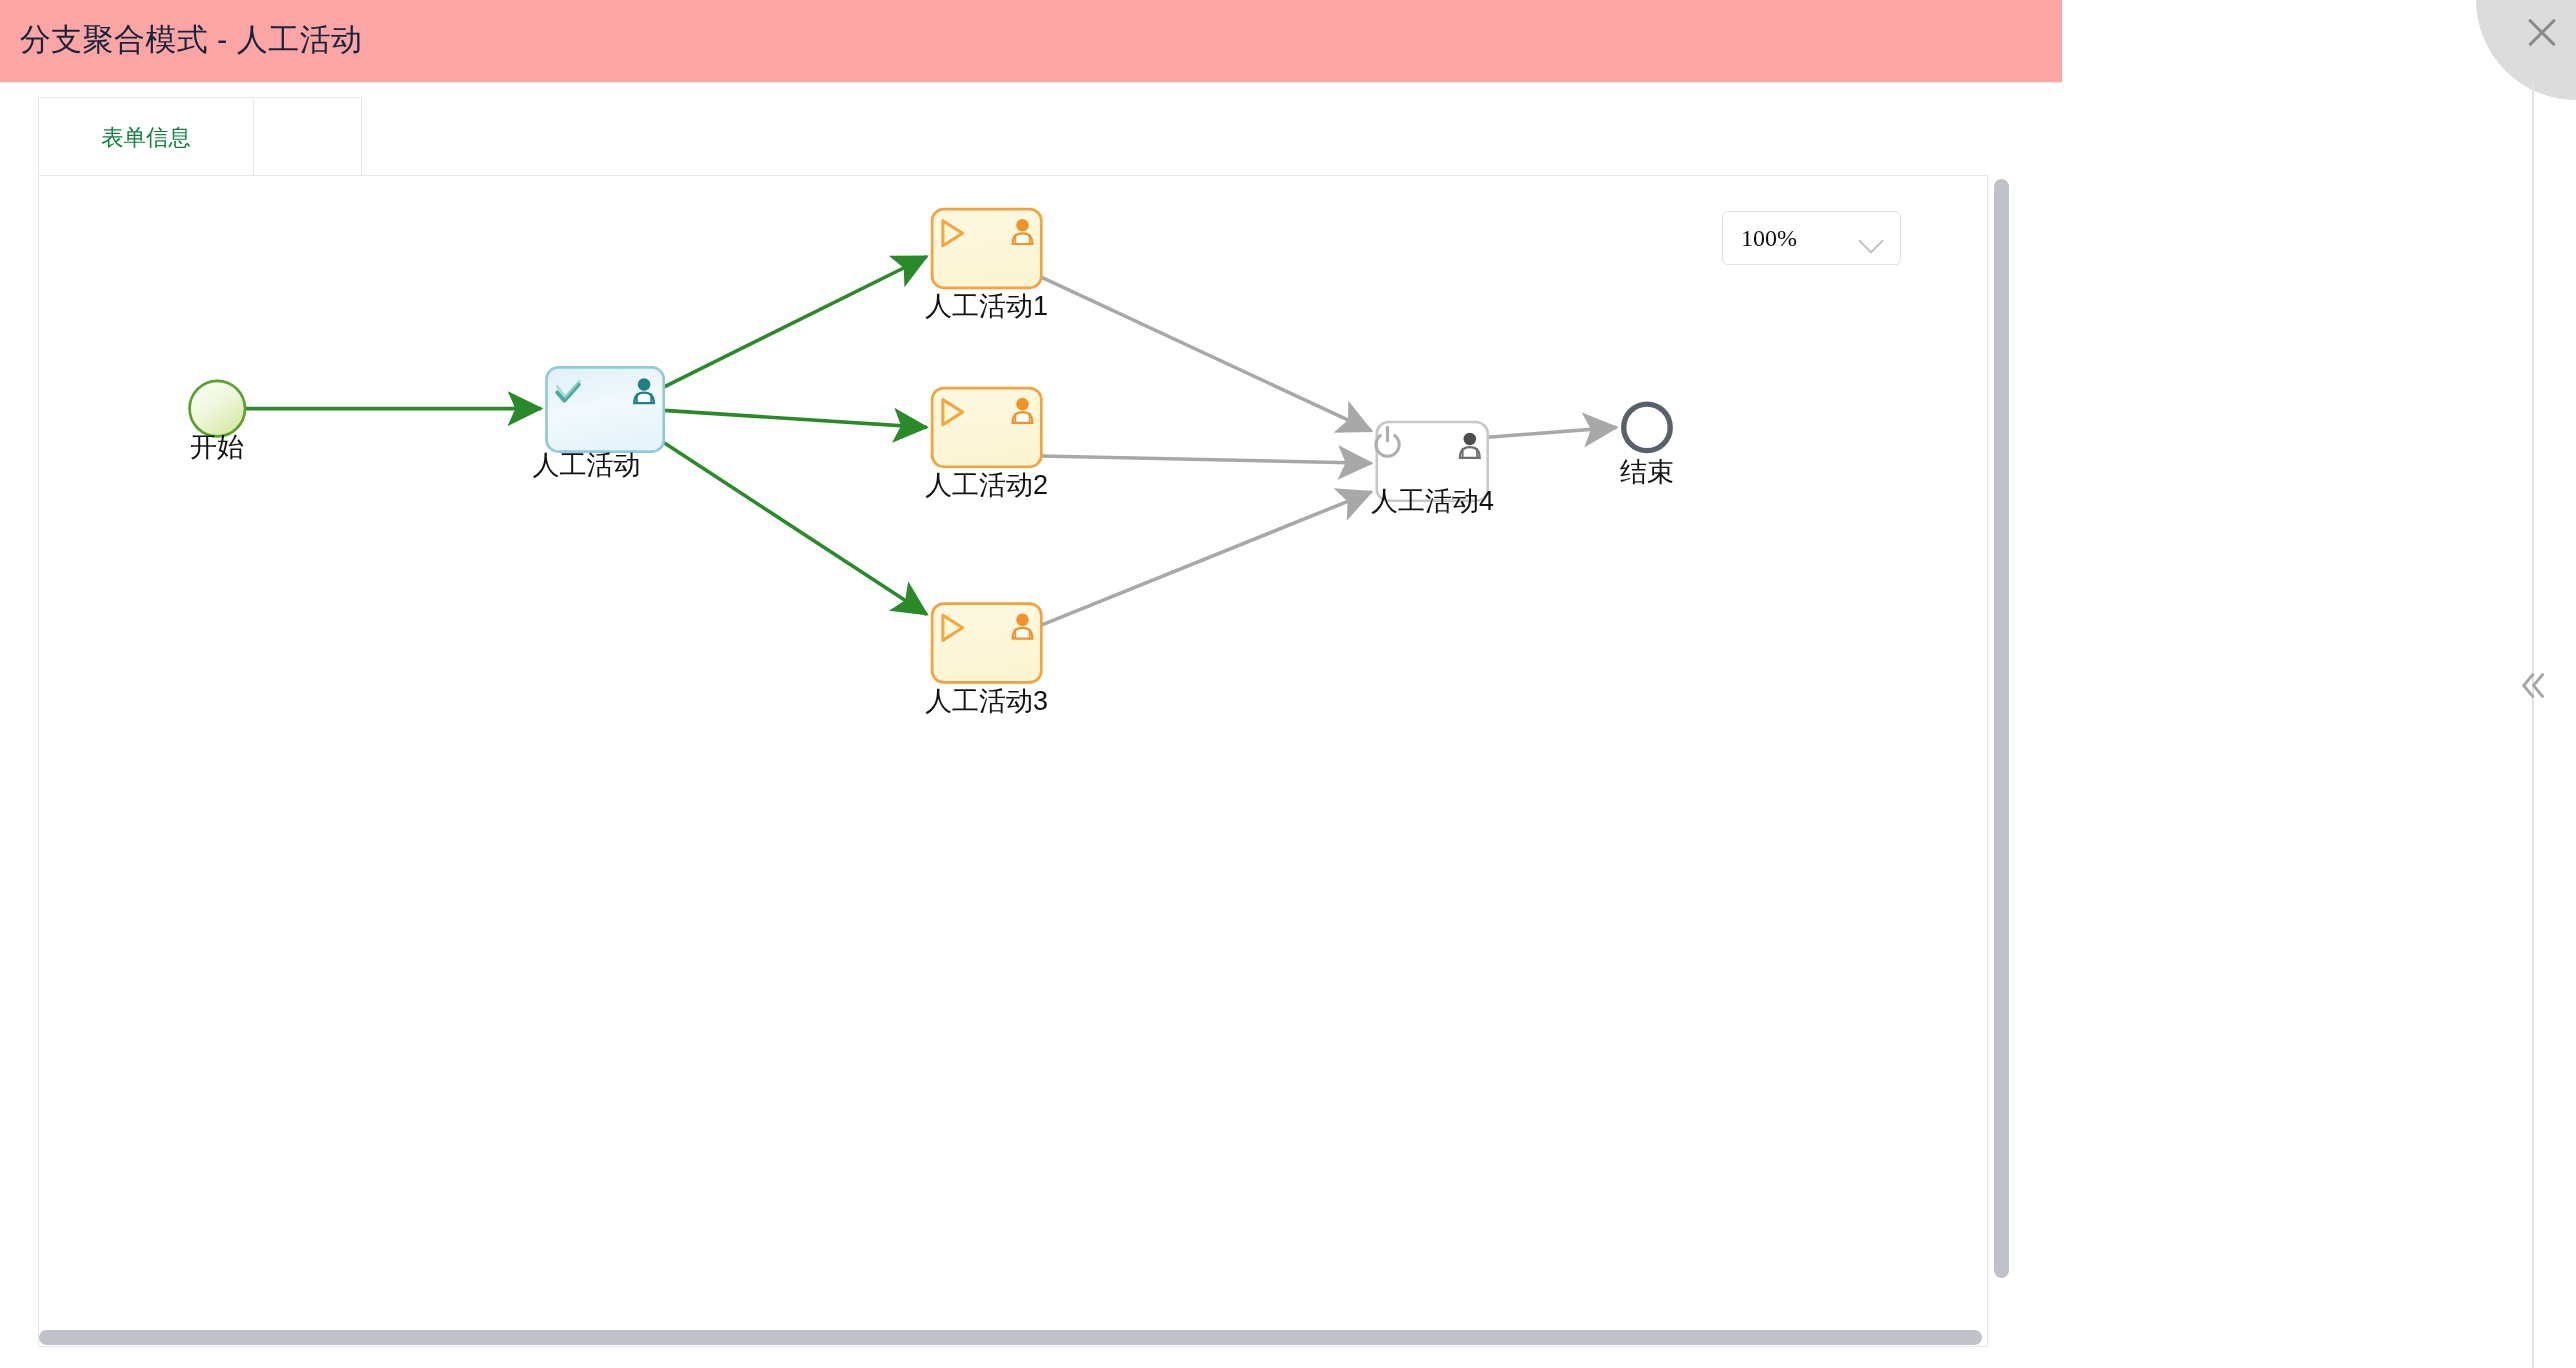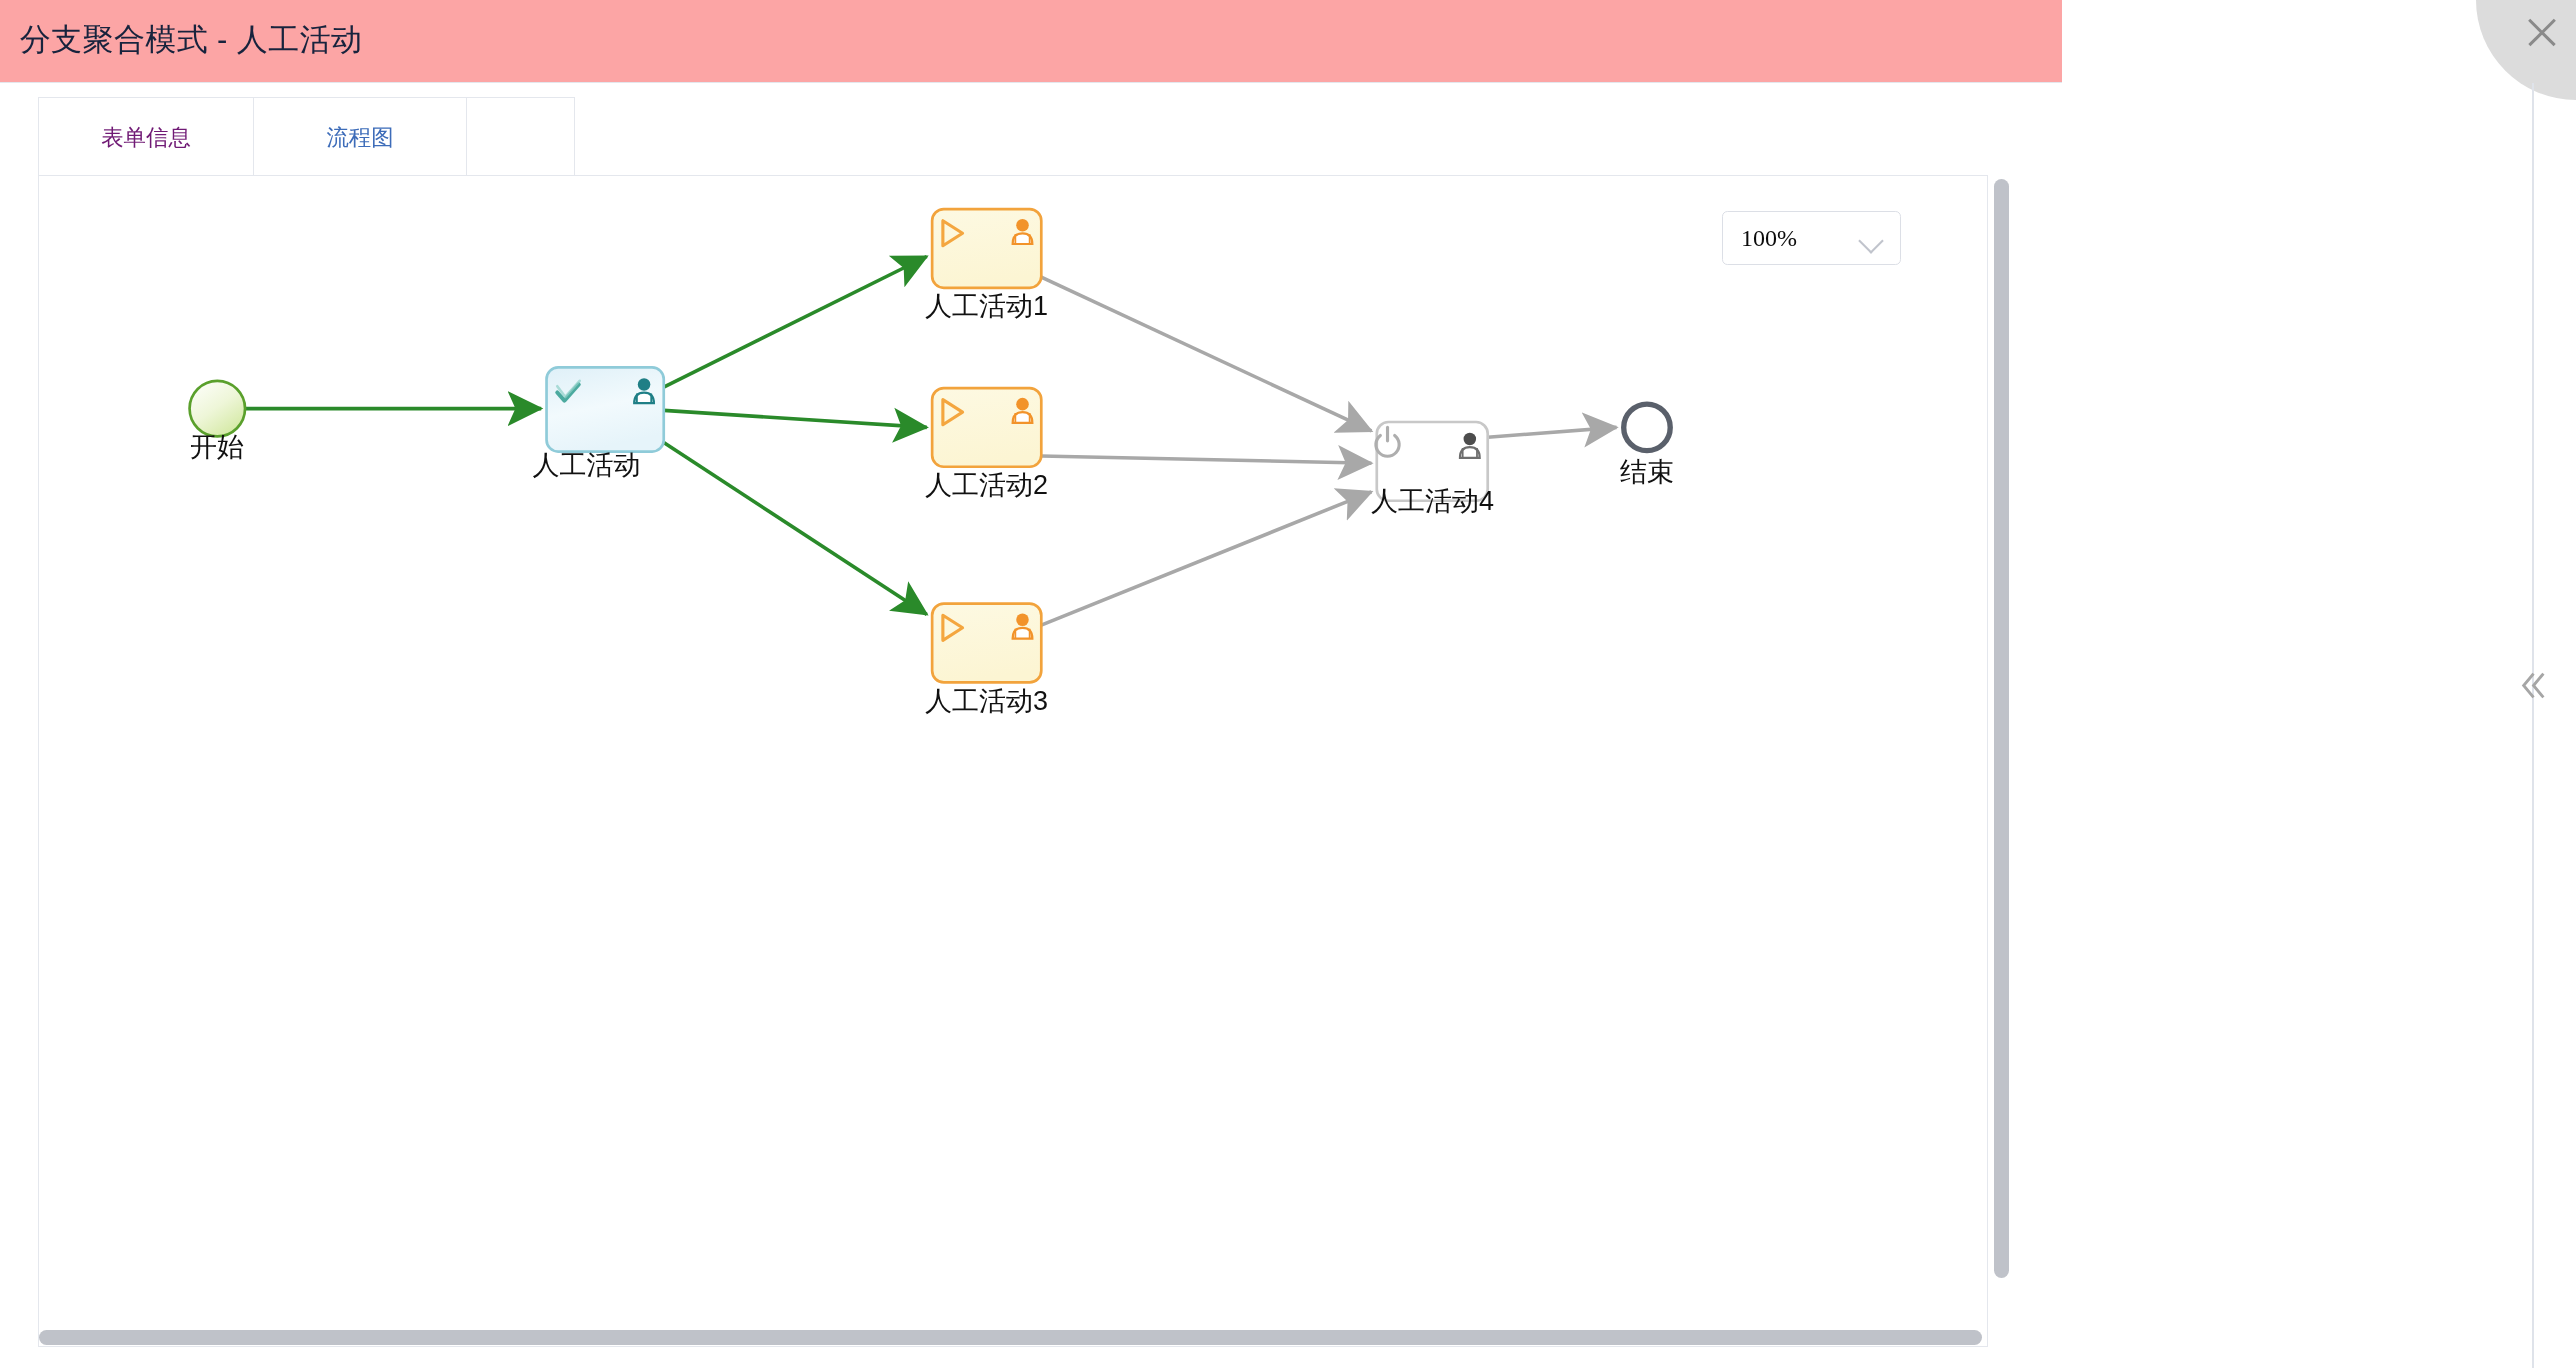--- a/index.html
+++ b/index.html
@@ -78,21 +78,21 @@
   }
   .tab {
     box-sizing: border-box;
     border: 1.8px solid #e4e7ed;
     border-right: none;
     background: #ffffff;
     display: flex;
     align-items: center;
     justify-content: center;
     font-size: 22.4px;
-    color: #701a75;
+    color: #15803d;
     cursor: pointer;
     user-select: none;
   }
   .tab.w1 { width: 215px; }
   .tab.w2 { width: 213px; }
   .tab.spacer { width: 109px; border-right: 1.8px solid #e4e7ed; cursor: default; }
   .tab.active { color: #3d6cb9; }
 
   
   .canvas-panel {
@@ -214,23 +214,20 @@
   <div class="dialog-title">分支聚合模式 - 人工活动</div>
 </div>
 
 <div class="close-corner">
   <span class="x-icon"></span>
 </div>
 
 <div class="tabbar">
   <div class="tab w1">
     <span>表单信息</span>
-  </div>
-  <div class="tab w2 active">
-    <span>流程图</span>
   </div>
   <div class="tab spacer"></div>
 </div>
 
 <div class="canvas-panel">
 
   <svg class="flow-svg" width="1950" height="1172" viewBox="0 0 2179 1310">
     <defs>
       <linearGradient id="gradStart" x1="0" y1="0" x2="0.7" y2="1">
         <stop offset="0%" stop-color="#ffffff"></stop>

